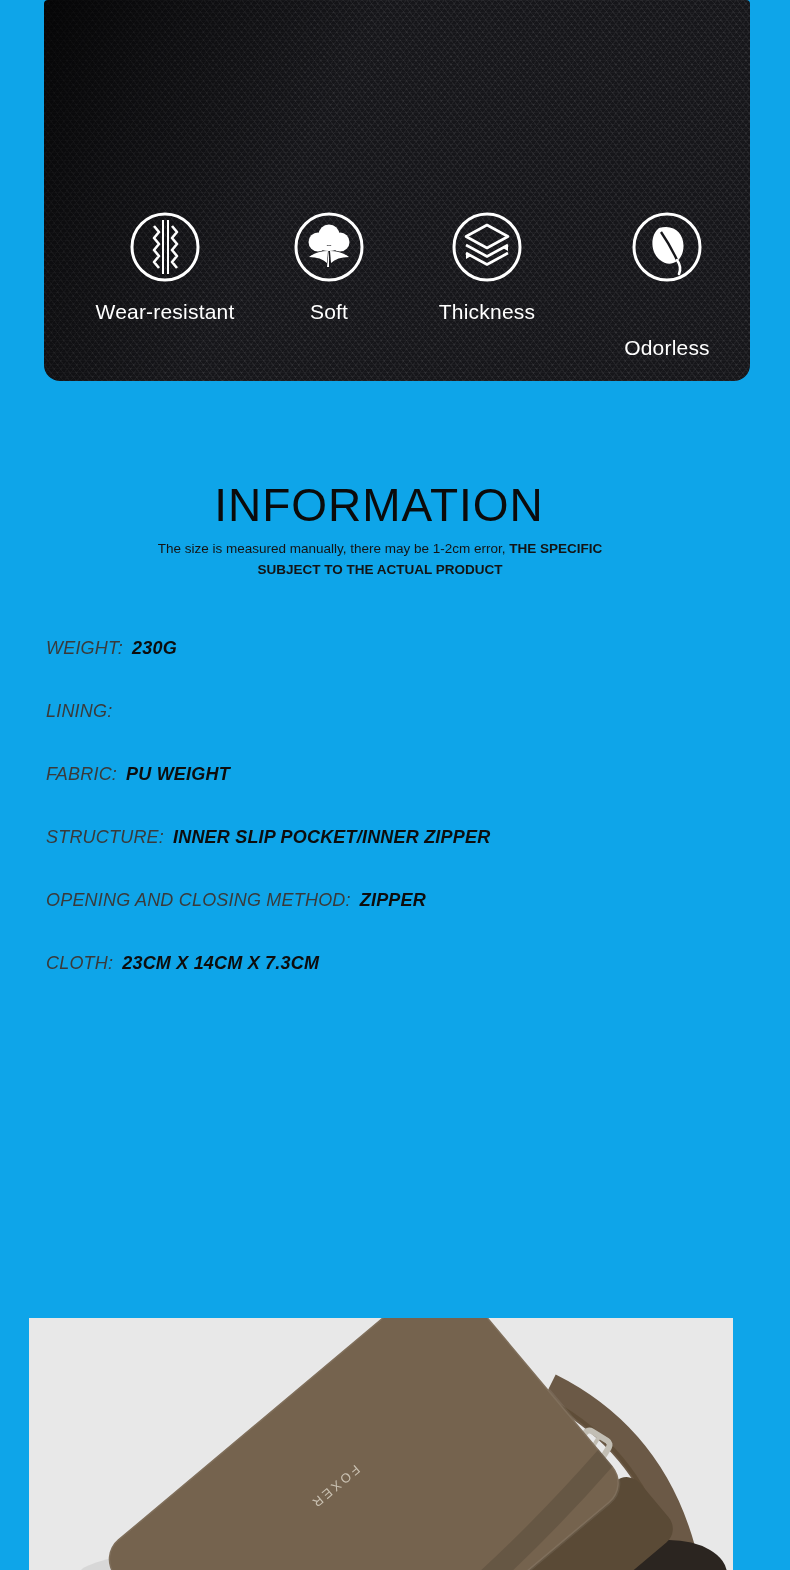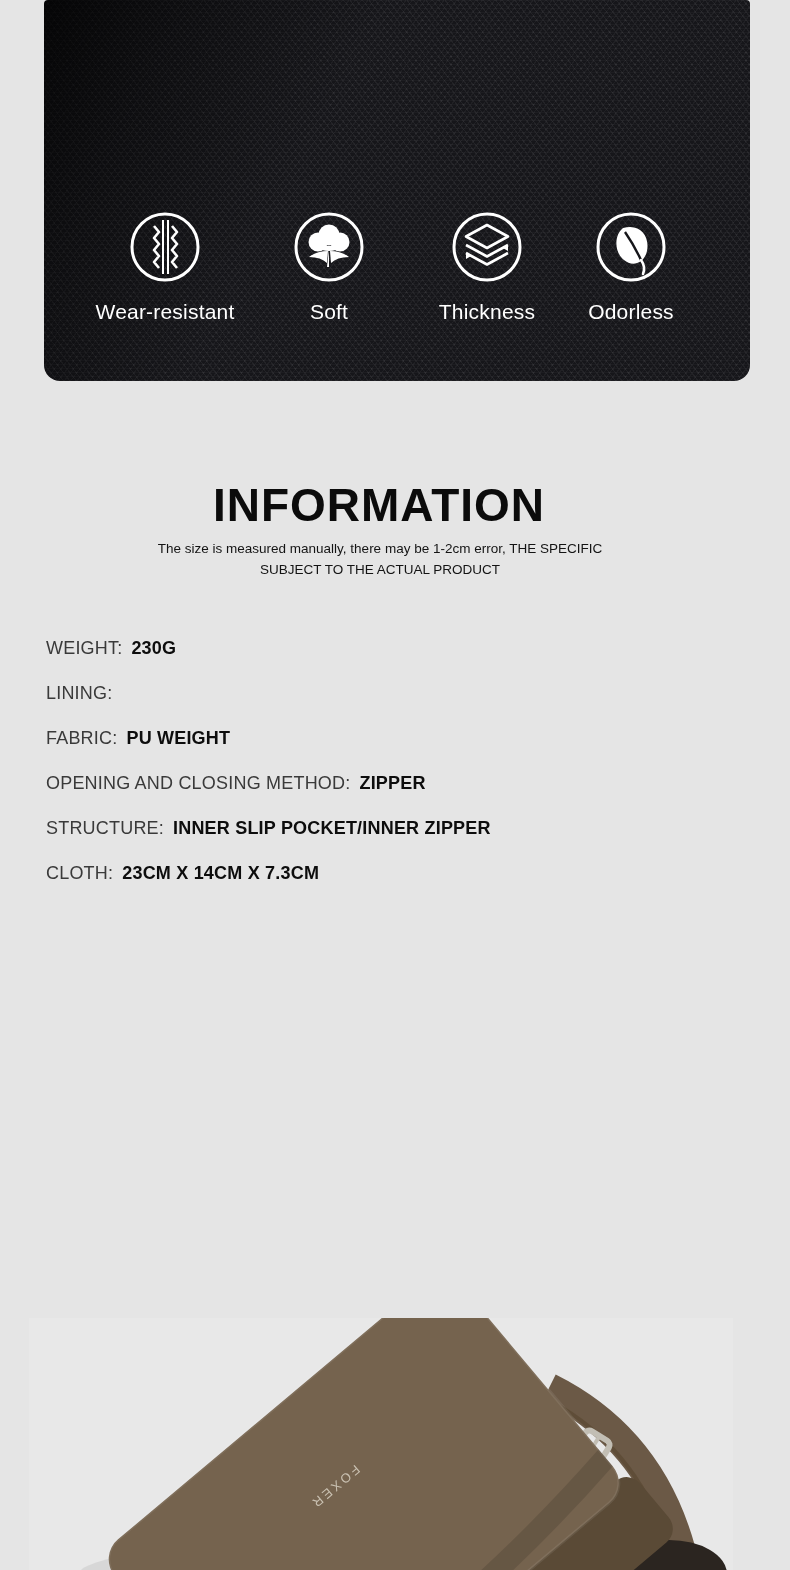--- a/index.html
+++ b/index.html
@@ -1,43 +1,43 @@
 <!DOCTYPE html>
 <html><head>
 <meta charset="utf-8">
 <style>
   html,body{margin:0;padding:0;background:#ffffff;}
-  .page{position:relative;width:790px;height:1570px;overflow:hidden;background:#e5e5e5;
+  .page{position:relative;width:790px;height:1570px;overflow:hidden;background:#0ea5e9;
         font-family:"Liberation Sans", sans-serif;}
 
   
   .hero{position:absolute;left:44px;top:0;width:706px;height:381px;
         border-radius:4px 4px 16px 16px;
         background-color:#16161a;
         background-image:
           linear-gradient(118deg, rgba(0,0,0,.78) 0%, rgba(0,0,0,.4) 16%, rgba(0,0,0,0) 38%),
           repeating-linear-gradient(52deg, rgba(255,255,255,.055) 0 1px, rgba(0,0,0,0) 1px 5px),
           repeating-linear-gradient(-52deg, rgba(255,255,255,.045) 0 1px, rgba(0,0,0,0) 1px 5px),
           repeating-linear-gradient(0deg, rgba(255,255,255,.03) 0 1px, rgba(0,0,0,0) 1px 4px);}
   .feature{position:absolute;top:211px;width:180px;display:flex;flex-direction:column;
            align-items:center;transform:translateX(-50%);}
   .feature svg{width:72px;height:72px;display:block;}
   .feature .flabel{margin-top:17px;color:#ffffff;font-size:21px;font-weight:400;
                    letter-spacing:.2px;white-space:nowrap;}
 
   
   .info-title{position:absolute;left:0;top:478px;width:758px;text-align:center;
-              font-size:46px;font-weight:700;color:#0b0b0b;letter-spacing:1px;}
+              font-size:46px;font-weight:400;color:#0b0b0b;letter-spacing:1px;}
   .disclaimer{position:absolute;left:115px;top:538px;width:530px;text-align:center;
               font-size:13.5px;line-height:21px;color:#141414;}
-  .disclaimer b{font-weight:400;}
+  .disclaimer b{font-weight:700;}
 
   
   .specs{position:absolute;left:46px;top:637px;width:700px;display:flex;
-         flex-direction:column;gap:23px;}
+         flex-direction:column;gap:41px;font-style:italic;}
   .spec-row{display:flex;align-items:baseline;line-height:22px;font-size:18px;}
   .spec-label{color:#3a3a3a;font-weight:400;letter-spacing:.2px;}
   .spec-value{color:#0d0d0d;font-weight:700;margin-left:9px;letter-spacing:.2px;}
 
   
   .diagram{position:absolute;left:0;top:1020px;width:790px;height:275px;}
 
   
   .photo{position:absolute;left:29px;top:1318px;width:704px;height:252px;overflow:hidden;
          background:#e8e8e8;}
@@ -80,21 +80,21 @@
         <circle cx="36" cy="36" r="33" fill="none" stroke="#fff" stroke-width="3"></circle>
         <polygon points="36,14 57,25.5 36,37 15,25.5" fill="none" stroke="#fff" stroke-width="2.6" stroke-linejoin="round"></polygon>
         <polyline points="15,34 36,45.5 57,34" fill="none" stroke="#fff" stroke-width="2.6" stroke-linejoin="round"></polyline>
         <polyline points="15,42 36,53.5 57,42" fill="none" stroke="#fff" stroke-width="2.6" stroke-linejoin="round"></polyline>
         <polygon points="57,34 57,40 51,36.5" fill="#fff"></polygon>
         <polygon points="15,42 15,48 21,44.5" fill="#fff"></polygon>
       </svg>
       <span class="flabel">Thickness</span>
     </div>
 
-    <div class="feature" style="left:587px;">
+    <div class="feature" style="left:623px;gap:36px;">
       <svg viewBox="0 0 72 72">
         <circle cx="36" cy="36" r="33" fill="none" stroke="#fff" stroke-width="3"></circle>
         <path d="M28,17 C45,12 55,25 52,40 C49,53 37,56 29,49 C19,41 19,24 28,17 Z" fill="#fff"></path>
         <path d="M30,21 Q39,34 46,49" fill="none" stroke="#16161a" stroke-width="2.4"></path>
         <path d="M46,49 Q51,56 48,63" fill="none" stroke="#fff" stroke-width="2.6" stroke-linecap="round"></path>
       </svg>
       <span class="flabel">Odorless</span>
     </div>
   </div>
 
@@ -110,26 +110,26 @@
       <span class="spec-value">230G</span>
     </div>
     <div class="spec-row">
       <span class="spec-label">LINING:</span>
     </div>
     <div class="spec-row">
       <span class="spec-label">FABRIC:</span>
       <span class="spec-value">PU WEIGHT</span>
     </div>
     <div class="spec-row">
+      <span class="spec-label">STRUCTURE:</span>
+      <span class="spec-value">INNER SLIP POCKET/INNER ZIPPER</span>
+    </div>
+    <div class="spec-row">
       <span class="spec-label">OPENING AND CLOSING METHOD:</span>
       <span class="spec-value">ZIPPER</span>
-    </div>
-    <div class="spec-row">
-      <span class="spec-label">STRUCTURE:</span>
-      <span class="spec-value">INNER SLIP POCKET/INNER ZIPPER</span>
     </div>
     <div class="spec-row">
       <span class="spec-label">CLOTH:</span>
       <span class="spec-value">23CM X 14CM X 7.3CM</span>
     </div>
   </div>
 
   <div class="diagram">
 
     

